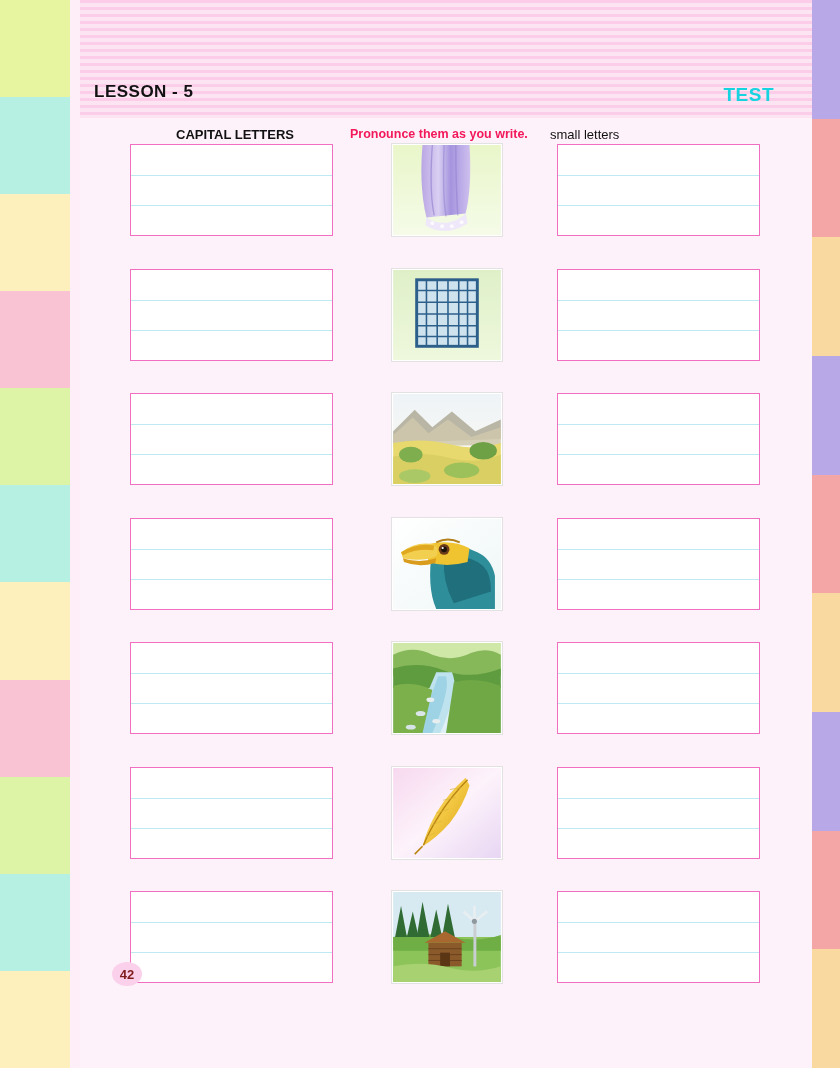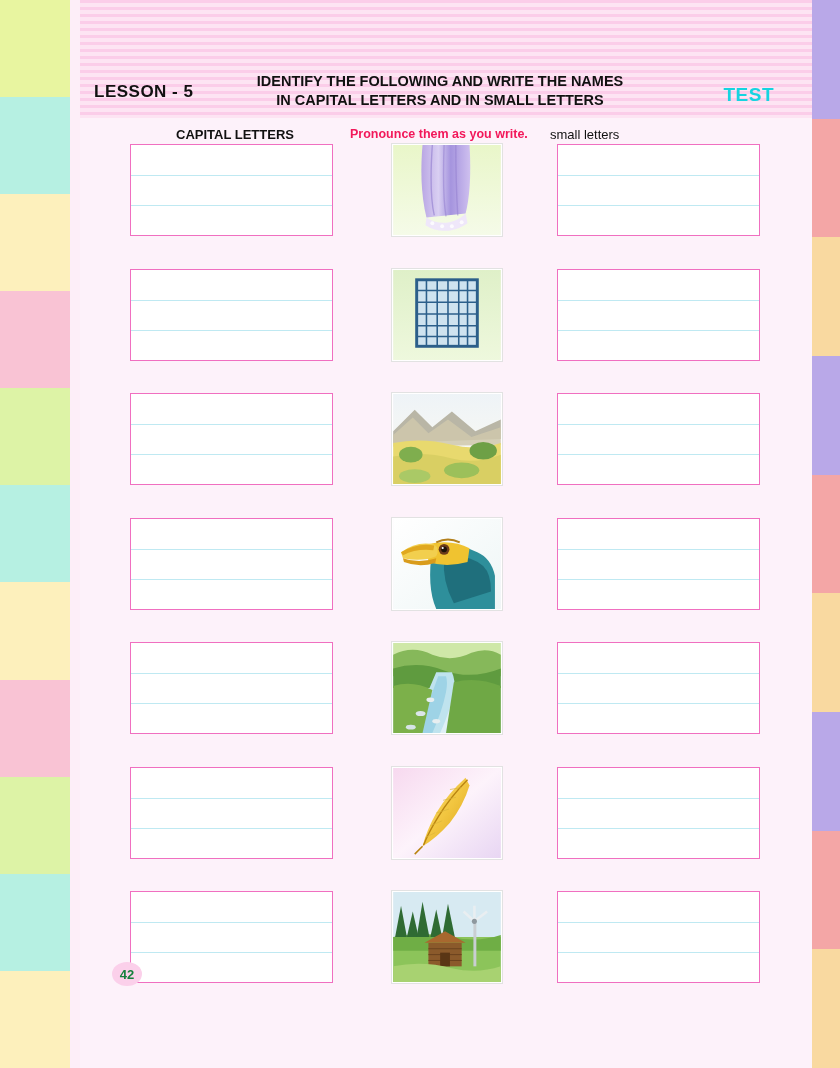--- a/index.html
+++ b/index.html
@@ -157,21 +157,21 @@
   .pic > svg { display: block; width: 100%; height: 100%; }
 
   .page-number {
     position: absolute;
     left: 32px;
     top: 962px;
     width: 30px;
     height: 24px;
     border-radius: 50%;
     background: #fbd0ea;
-    color: #15803d;
+    color: #7f1d1d;
     font-size: 13px;
     font-weight: bold;
     display: flex;
     align-items: center;
     justify-content: center;
   }
 </style>
 </head>
 <body>
 
@@ -200,24 +200,20 @@
       <div class="sw" style="height: 118.667px; background: rgb(185, 168, 232);"></div>
       <div class="sw" style="height: 118.667px; background: rgb(244, 166, 166);"></div>
       <div class="sw" style="height: 118.667px; background: rgb(249, 217, 160);"></div>
     </div>
 
   <div class="sheet">
     <div class="header-band"></div>
     <div class="body-band"></div>
 
     <div class="lesson-label">LESSON - 5</div>
-    <div class="title">
-      <div>IDENTIFY THE FOLLOWING AND WRITE THE NAMES</div>
-      <div>IN CAPITAL LETTERS AND IN SMALL LETTERS</div>
-    </div>
     <div class="test-label">TEST</div>
 
     <div class="col-head capital">CAPITAL LETTERS</div>
     <div class="col-head mid">Pronounce them as you write.</div>
     <div class="col-head small">small letters</div>
 
     <div class="rows" id="rows-container">
         <div class="row">
           <div class="writebox left"><div class="rule r1"></div><div class="rule r2"></div><span></span></div>
           <div class="pic">

